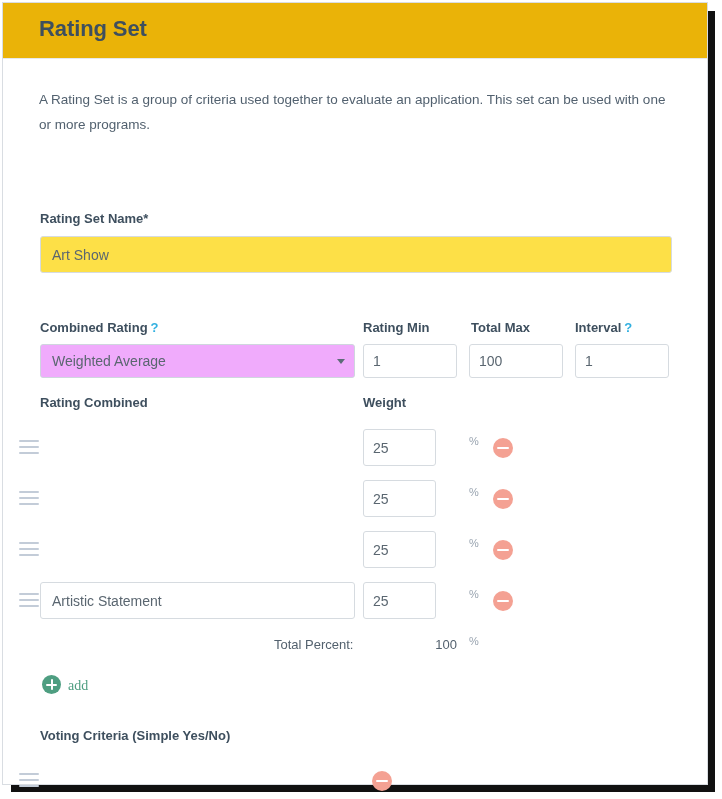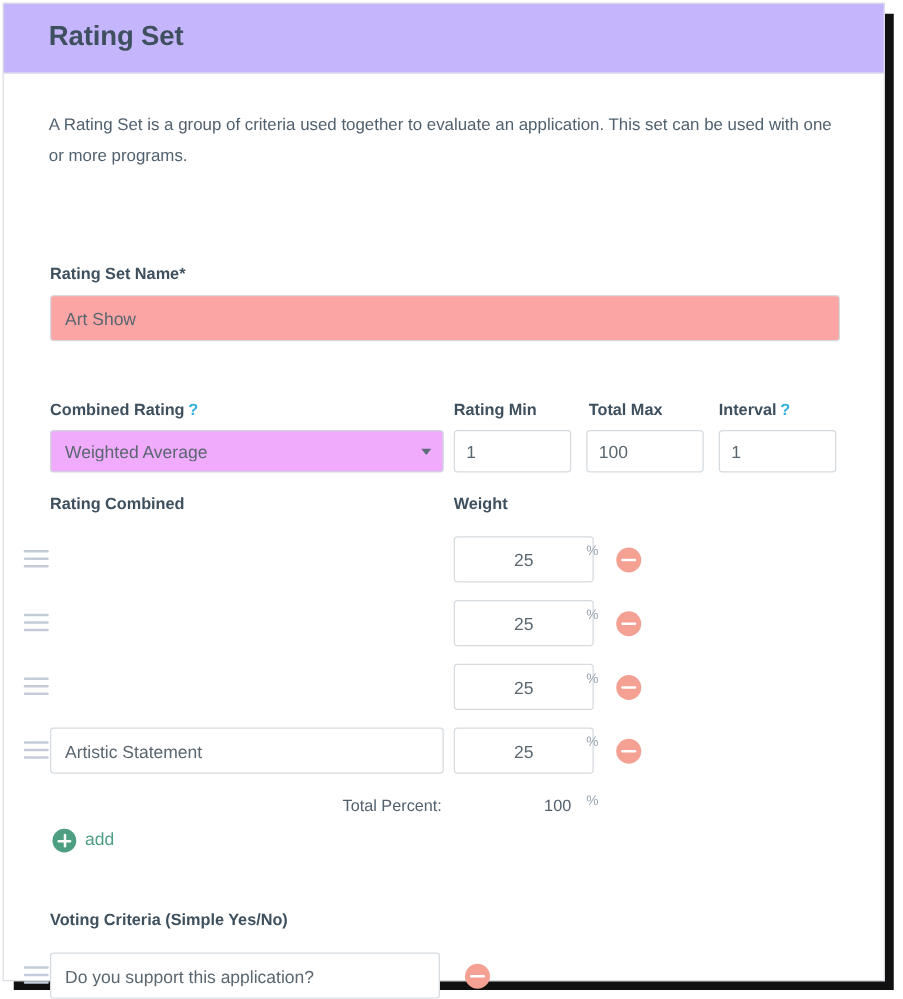--- a/index.html
+++ b/index.html
@@ -34,21 +34,21 @@
     border: 1px solid #d9dde2;
     box-shadow: 8px 8px 0 -1px #111111;
   }
 
   
   .card-header {
     position: relative;
     height: 56px;
     box-sizing: border-box;
     border-bottom: 1px solid #e6e9ec;
-    background: #c4b5fd;
+    background: #eab308;
   }
   .page-title {
     position: absolute;
     left: 36px;
     top: 13px;
     font-size: 22px;
     font-weight: bold;
     color: #3e4f5e;
     letter-spacing: -0.1px;
   }
@@ -98,21 +98,21 @@
   .rsn-label { position: absolute; left: 37px; top: 152px; }
   .rsn-input {
     position: absolute;
     left: 37px;
     top: 177px;
     width: 632px;
     height: 37px;
     box-sizing: border-box;
     border: 1px solid #d6dbe0;
     border-radius: 3px;
-    background: #fca5a5;
+    background: #fde047;
     font-family: "Liberation Sans", sans-serif;
     font-size: 14px;
     color: #5a6670;
     padding: 0 11px;
     outline: none;
   }
 
   
   .cr-label  { position: absolute; left: 37px;  top: 261px; }
   .rmin-label{ position: absolute; left: 360px; top: 261px; }
@@ -224,30 +224,30 @@
     font-family: "Liberation Sans", sans-serif;
     font-size: 14px;
     color: #5a6670;
     padding: 0 11px;
     outline: none;
   }
   .crit-weight-input {
     position: absolute;
     left: 360px;
     top: 0;
-    width: 112px;
+    width: 73px;
     height: 37px;
     box-sizing: border-box;
     border: 1px solid #d6dbe0;
     border-radius: 3px;
     background: #ffffff;
     font-family: "Liberation Sans", sans-serif;
     font-size: 14px;
     color: #5a6670;
-    text-align: center;
+    text-align: left;
     padding: 0 9px;
     outline: none;
   }
   .pct-sign {
     position: absolute;
     left: 466px;
     top: 6px;
     font-size: 11px;
     color: #9aa5b1;
   }
@@ -303,27 +303,28 @@
     left: 466px;
     top: -2px;
     font-size: 11px;
     color: #9aa5b1;
   }
 
   
   .add-btn {
     position: absolute;
     display: flex;
-    align-items: flex-start;
+    align-items: flex-end;
     gap: 7px;
     cursor: pointer;
     background: none;
     border: none;
     padding: 0;
-    font-family: Liberation Sans, sans-serif;
+    font-family: Liberation Serif, serif;
+    margin-top: 12px;
   }
   .add-icon {
     position: relative;
     width: 19px;
     height: 19px;
     border-radius: 50%;
     background: #4e9e81;
     flex: 0 0 auto;
   }
   .add-icon::before,
@@ -470,20 +471,19 @@
 
       <div class="field-label vc-label">Voting Criteria (Simple Yes/No)</div>
 
       <div class="voting-rows">
         <div class="vote-row">
           <div class="drag-handle">
               <i></i>
               <i></i>
               <i></i>
             </div>
-          <input class="vote-input" type="text" value="Do you support this application?" style="">
           <button class="remove-btn vote-remove"></button>
         </div>
       </div>
 
     </div>
   </div>
 </div>
 
 </body></html>

